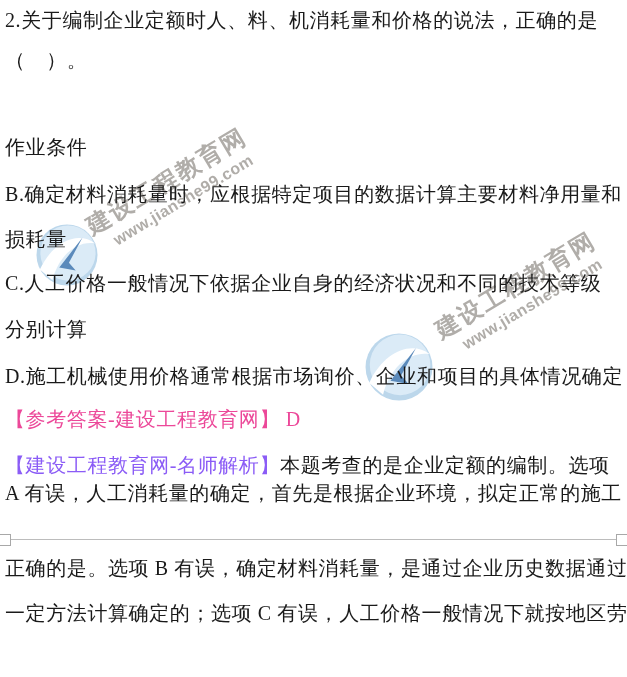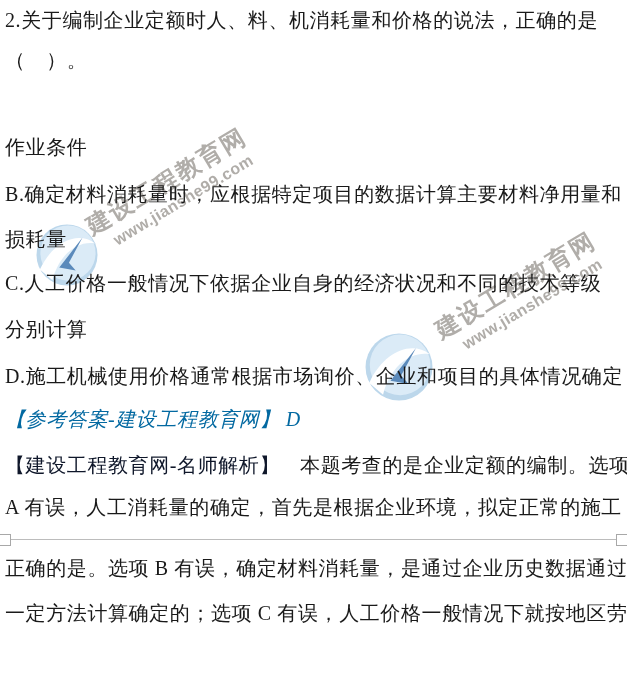--- a/index.html
+++ b/index.html
@@ -20,22 +20,22 @@
   .line {
     position: absolute;
     left: 5px;
     z-index: 3;
     font-size: 20px;
     line-height: 24px;
     letter-spacing: 0.6px;
     color: #1a1a1a;
     white-space: nowrap;
   }
-  .red { color: #0369a1; font-style: italic; }
-  .red-header { color: #0f172a; margin-right: 20px; }
+  .red { color: #ec4899; }
+  .red-header { color: #8b5cf6; margin-right: 0; }
 
   
   .watermark {
     position: absolute;
     z-index: 1;
   }
   .wm-logo { position: absolute; opacity: 0.92; }
   .wm-text {
     position: absolute;
     transform: rotate(-31deg);
@@ -129,17 +129,17 @@
   <div class="line" style="top:317px">分别计算</div>
   <div class="line" style="top:364px">D.施工机械使用价格通常根据市场询价、企业和项目的具体情况确定</div>
 
   <div class="line" style="top:407px">
     <span class="red">【参考答案-建设工程教育网】 D</span>
   </div>
 
   <div class="line" style="top:453px">
     <span class="red-header">【建设工程教育网-名师解析】</span><span>本题考查的是企业定额的编制。选项</span>
   </div>
-  <div class="line" style="top:495px">A 有误，人工消耗量的确定，首先是根据企业环境，拟定正常的施工</div>
+  <div class="line" style="top:481px">A 有误，人工消耗量的确定，首先是根据企业环境，拟定正常的施工</div>
   <div class="line" style="top:556px">正确的是。选项 B 有误，确定材料消耗量，是通过企业历史数据通过</div>
   <div class="line" style="top:601px">一定方法计算确定的；选项 C 有误，人工价格一般情况下就按地区劳</div>
 
 </div>
 
 </body></html>

